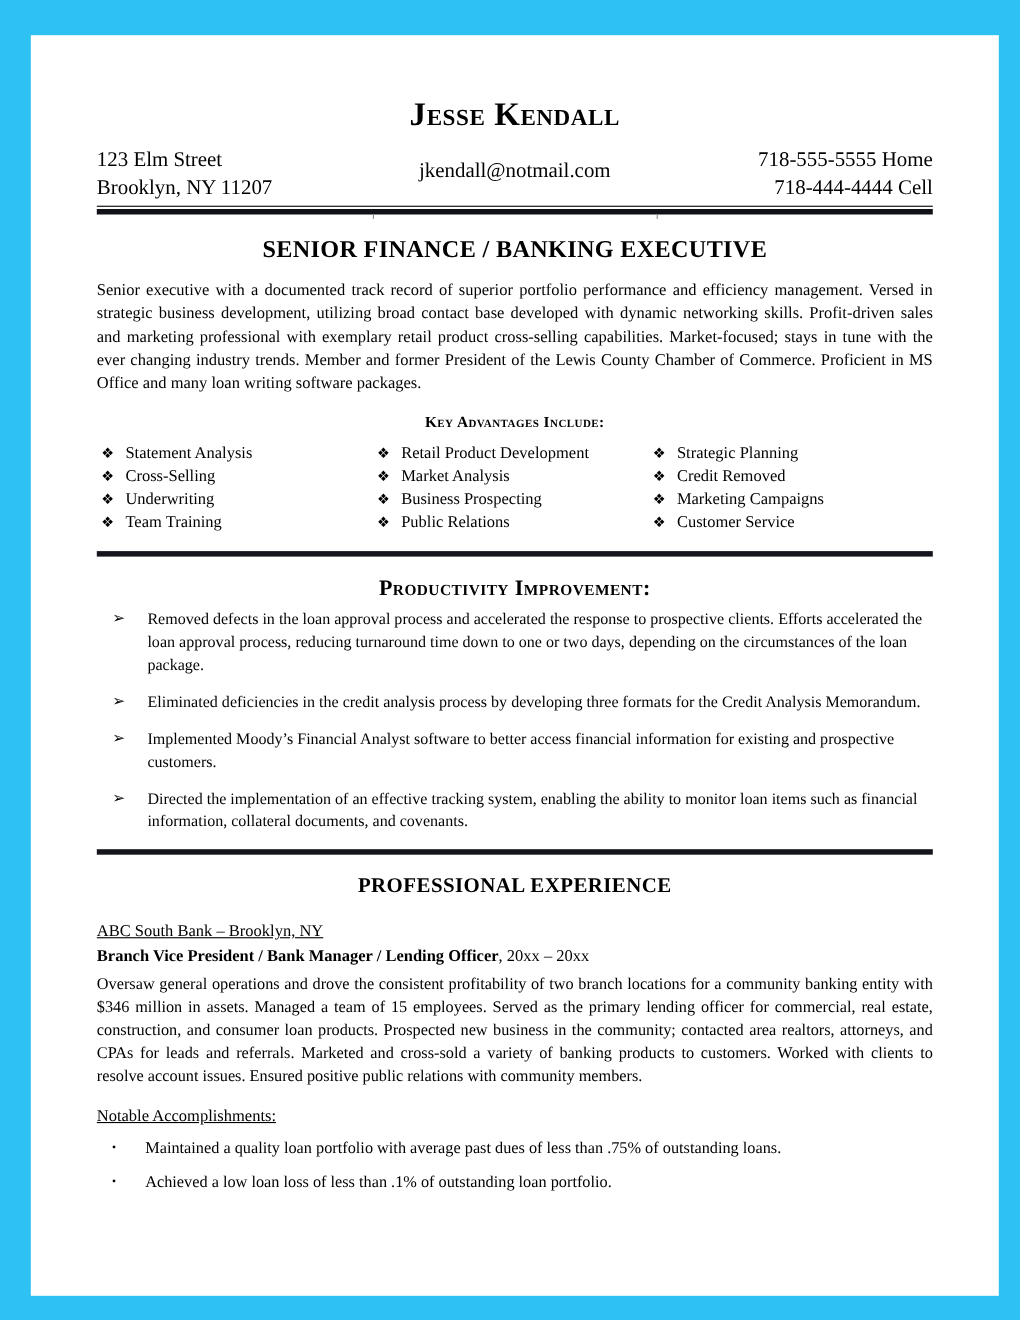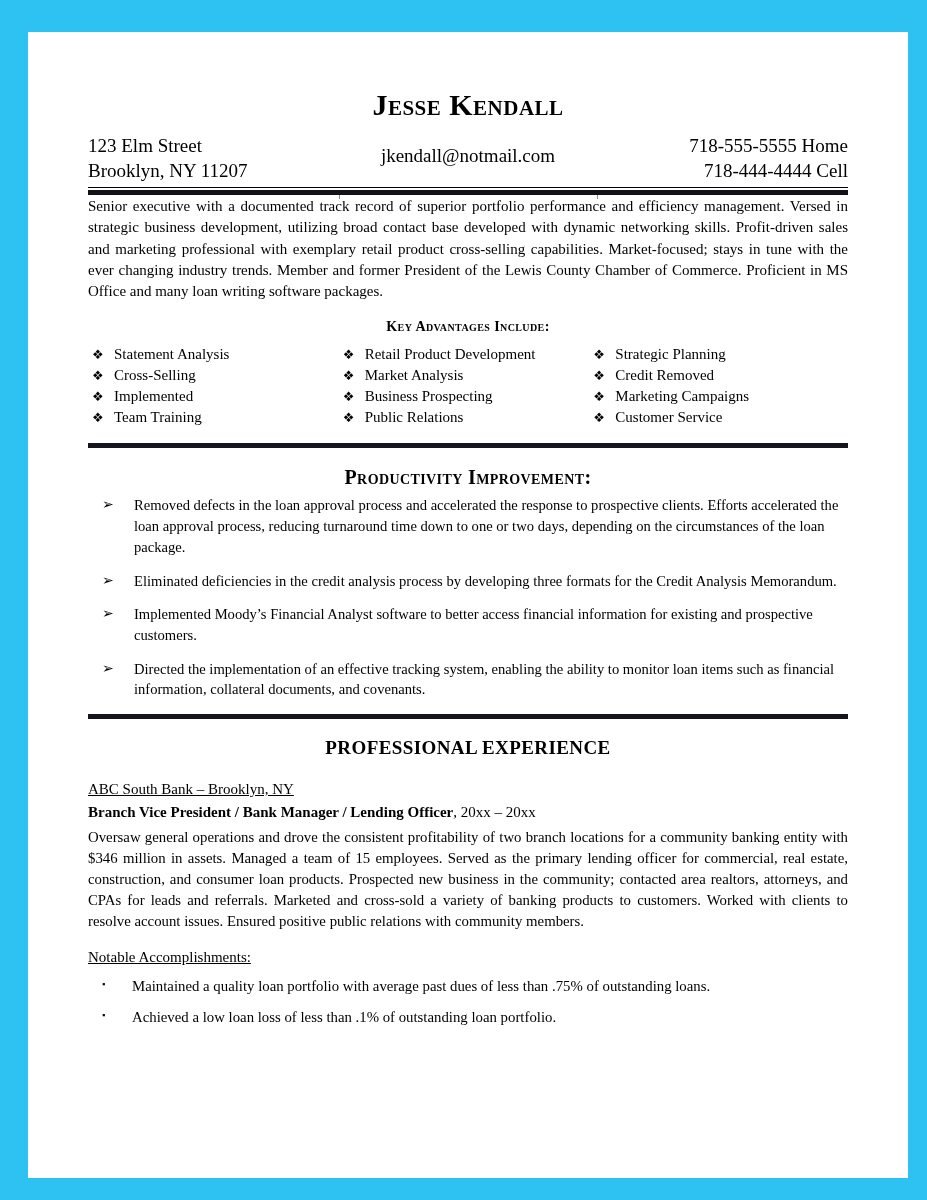--- a/index.html
+++ b/index.html
@@ -255,37 +255,38 @@
         </div>
       </div>
 
       <div class="header-rule">
         <div class="thin"></div>
         <div class="thick"></div>
         <div class="tick t1"></div>
         <div class="tick t2"></div>
       </div>
 
+      <div class="title-heading">SENIOR FINANCE / BANKING EXECUTIVE</div>
       <p class="summary">Senior executive with a documented track record of superior portfolio performance and efficiency management. Versed in strategic business development, utilizing broad contact base developed with dynamic networking skills. Profit-driven sales and marketing professional with exemplary retail product cross-selling capabilities. Market-focused; stays in tune with the ever changing industry trends. Member and former President of the Lewis County Chamber of Commerce. Proficient in MS Office and many loan writing software packages.</p>
 
       <div class="smallcaps-heading">Key Advantages Include:</div>
 
       <div class="skills-grid">
         <div class="skills-col">
           <div class="skill-item">
             <span class="skill-bullet">❖</span>
             <span class="skill-label">Statement Analysis</span>
           </div>
           <div class="skill-item">
             <span class="skill-bullet">❖</span>
             <span class="skill-label">Cross-Selling</span>
           </div>
           <div class="skill-item">
             <span class="skill-bullet">❖</span>
-            <span class="skill-label">Implemented</span>
+            <span class="skill-label">Underwriting</span>
           </div>
           <div class="skill-item">
             <span class="skill-bullet">❖</span>
             <span class="skill-label">Team Training</span>
           </div>
         </div>
 
         <div class="skills-col">
           <div class="skill-item">
             <span class="skill-bullet">❖</span>

